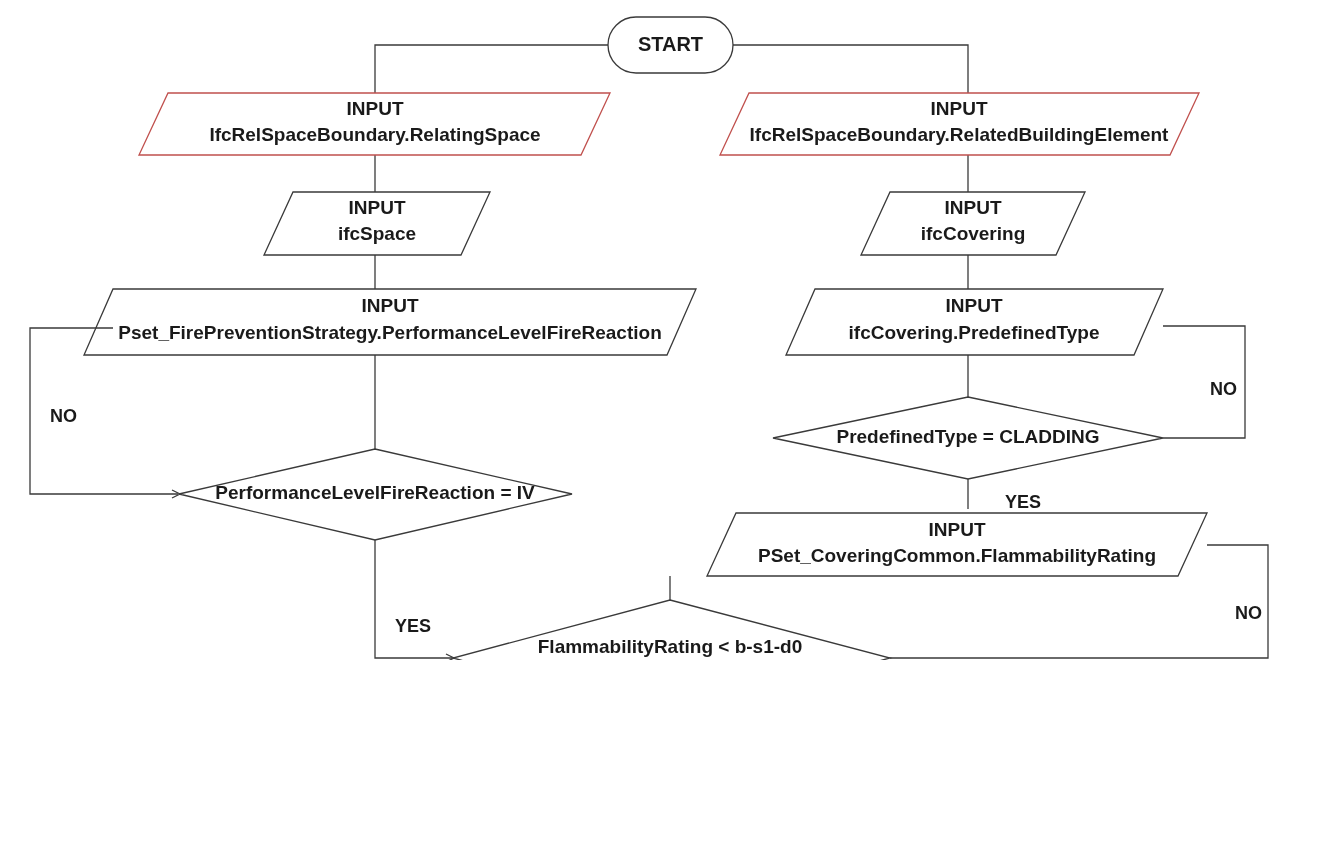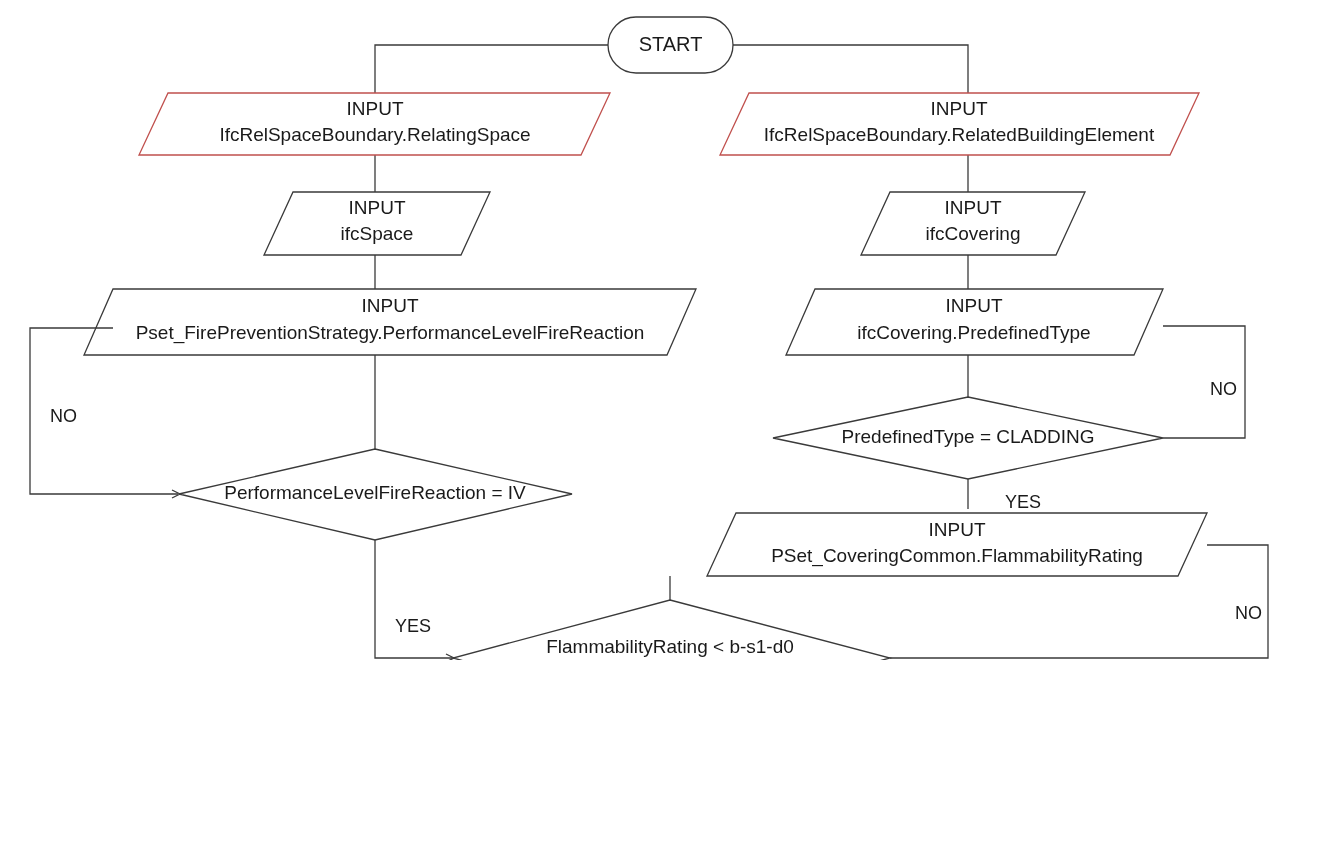--- a/index.html
+++ b/index.html
@@ -6,20 +6,21 @@
     margin: 0;
     padding: 0;
     background: #ffffff;
   }
   #canvas-wrap {
     position: relative;
     width: 1338px;
     height: 660px;
     background: #ffffff;
     font-family: "Liberation Sans", sans-serif;
+    font-weight: bold;
   }
   svg#flowchart {
     display: block;
     width: 1338px;
     height: 842px;
   }
   .shape-line {
     fill: none;
     stroke: #3a3a3a;
     stroke-width: 1.3;

